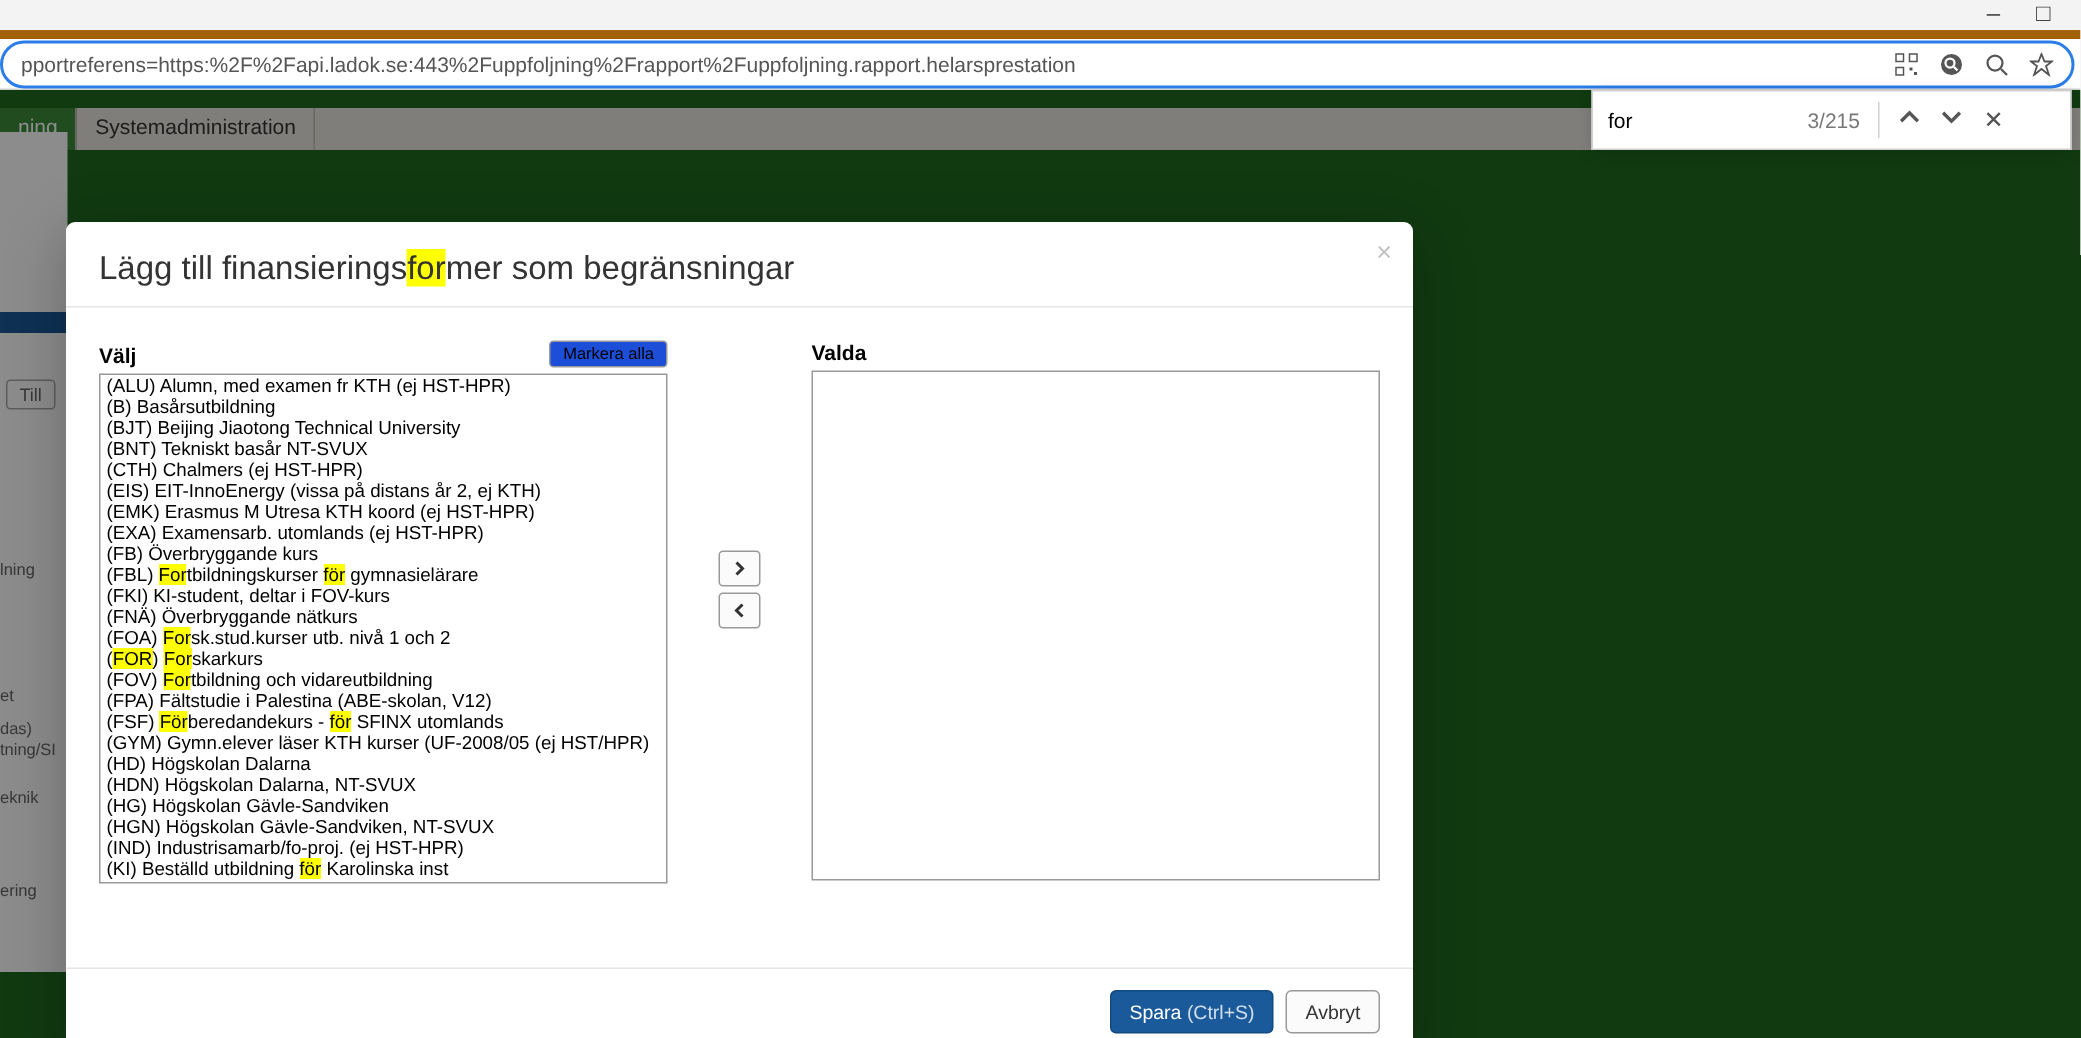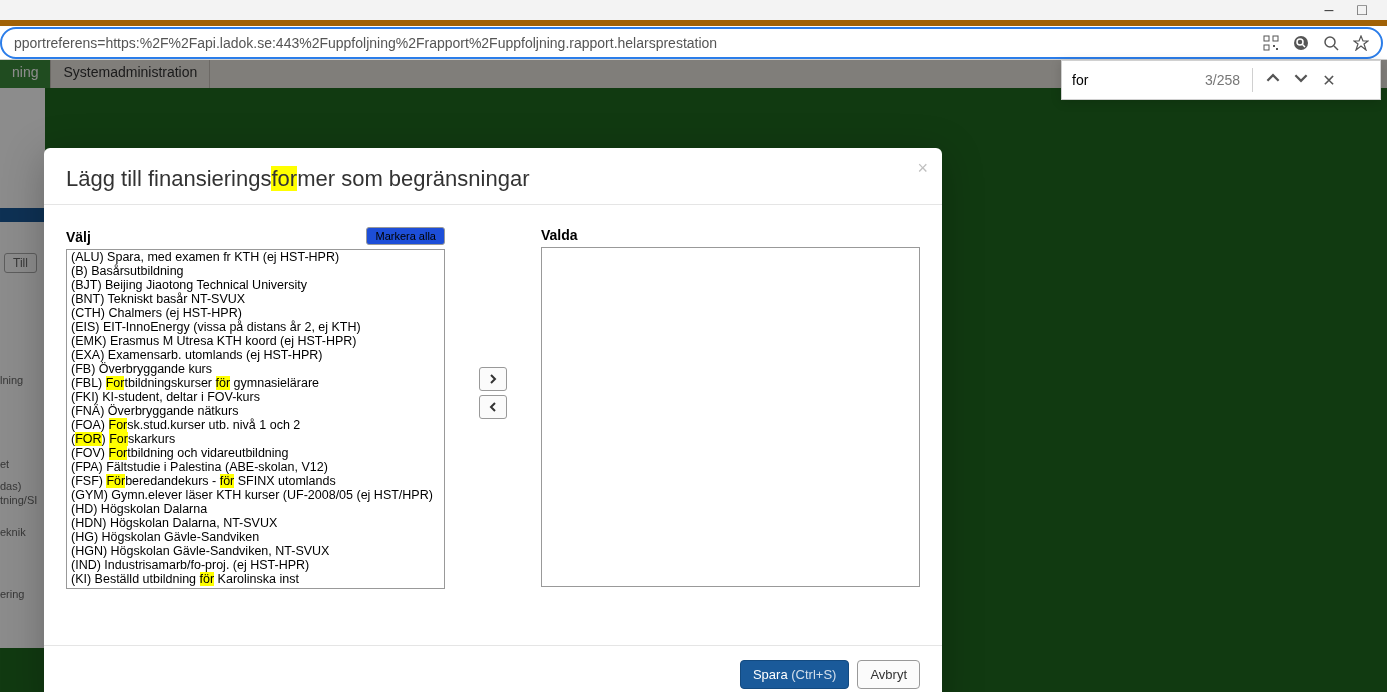--- a/index.html
+++ b/index.html
@@ -40,20 +40,21 @@
     height: 632px;
     background: #1f6a1f;
     overflow: hidden;
   }
   .nav-bar {
     display: flex;
     background: #e9e5df;
     height: 28px;
     font-size: 14px;
     color: #333;
+    margin-top: 12px;
   }
   .nav-item { padding: 4px 12px; border-right:1px solid #c5c0b8; }
   .nav-item.active { background: #3b8a3b; color:#fff; }
   .darken {
     position:absolute; inset:0;
     background: rgba(0,0,0,0.45);
     z-index:5;
   }
   .left-sidebar {
     position:absolute;
@@ -194,21 +195,21 @@
       <span>Lägg till finansierings</span><span class="hl">for</span><span>mer som begränsningar</span>
     </h2>
     <hr class="sep">
     <div class="picker-row">
       <div class="col">
         <div class="col-head">
           <span class="lbl">Välj</span>
           <button class="mark-btn">Markera alla</button>
         </div>
         <div class="list-scroll" id="valj-list">
-            <div class="listline"><span>(ALU) Spara, med examen fr KTH (ej HST-HPR)</span></div>
+            <div class="listline"><span>(ALU) Alumn, med examen fr KTH (ej HST-HPR)</span></div>
             <div class="listline"><span>(B) Basårsutbildning</span></div>
             <div class="listline"><span>(BJT) Beijing Jiaotong Technical University</span></div>
             <div class="listline"><span>(BNT) Tekniskt basår NT-SVUX</span></div>
             <div class="listline"><span>(CTH) Chalmers (ej HST-HPR)</span></div>
             <div class="listline"><span>(EIS) EIT-InnoEnergy (vissa på distans år 2, ej KTH)</span></div>
             <div class="listline"><span>(EMK) Erasmus M Utresa KTH koord (ej HST-HPR)</span></div>
             <div class="listline"><span>(EXA) Examensarb. utomlands (ej HST-HPR)</span></div>
             <div class="listline"><span>(FB) Överbryggande kurs</span></div>
             <div class="listline"><span>(FBL) </span><span class="hl">For</span><span>tbildningskurser </span><span class="hl">för</span><span> gymnasielärare</span></div>
             <div class="listline"><span>(FKI) KI-student, deltar i FOV-kurs</span></div>
@@ -251,21 +252,21 @@
         <span>Spara</span> <span style="opacity:.8">(Ctrl+S)</span>
       </button>
       <button class="btn-default">Avbryt</button>
     </div>
   </div>
 
 </div>
 
 <div class="find-bar">
   <input type="text" id="find-input" value="for" style="">
-  <span class="find-count">3/258</span>
+  <span class="find-count">3/215</span>
   <div class="find-sep"></div>
   <div class="find-nav">
     <svg width="14" height="14" viewBox="0 0 10 10">
         <polyline points="1,7 5,3 9,7" fill="none" stroke="#555" stroke-width="1.6"></polyline>
       </svg>
   </div>
   <div class="find-nav">
     <svg width="14" height="14" viewBox="0 0 10 10">
         <polyline points="1,3 5,7 9,3" fill="none" stroke="#555" stroke-width="1.6"></polyline>
       </svg>

